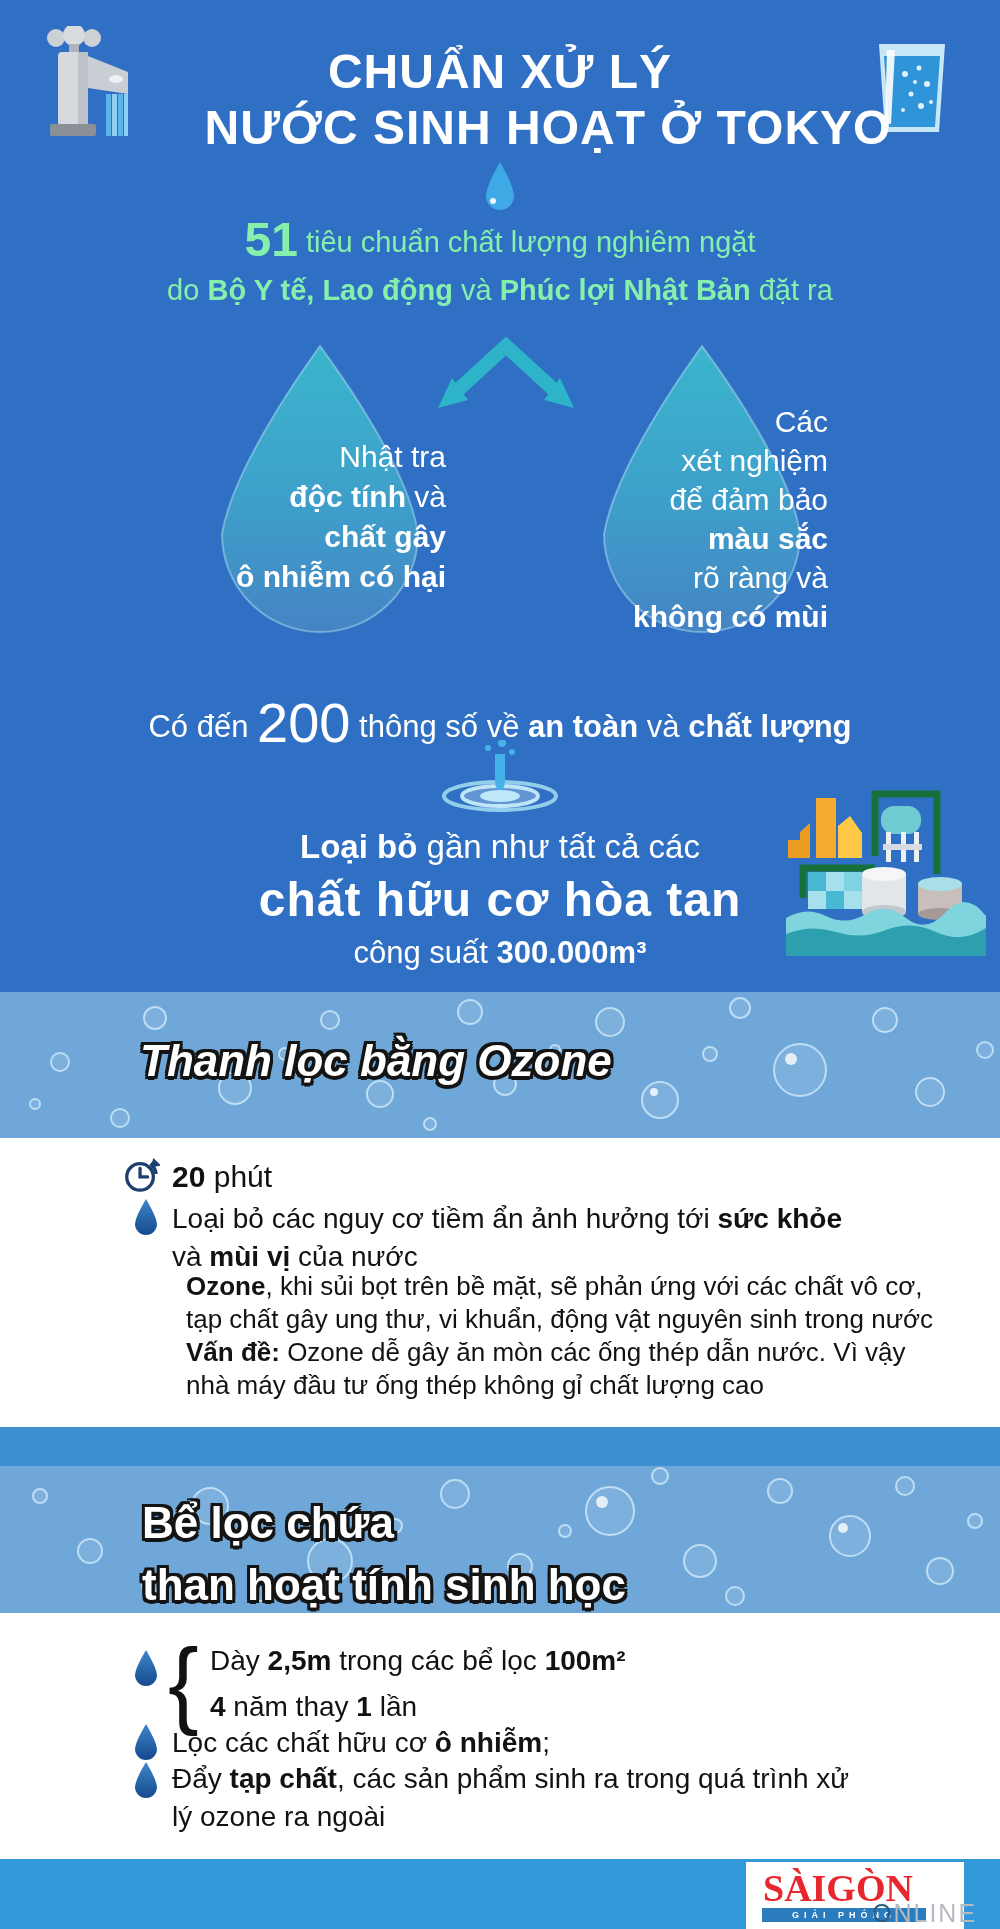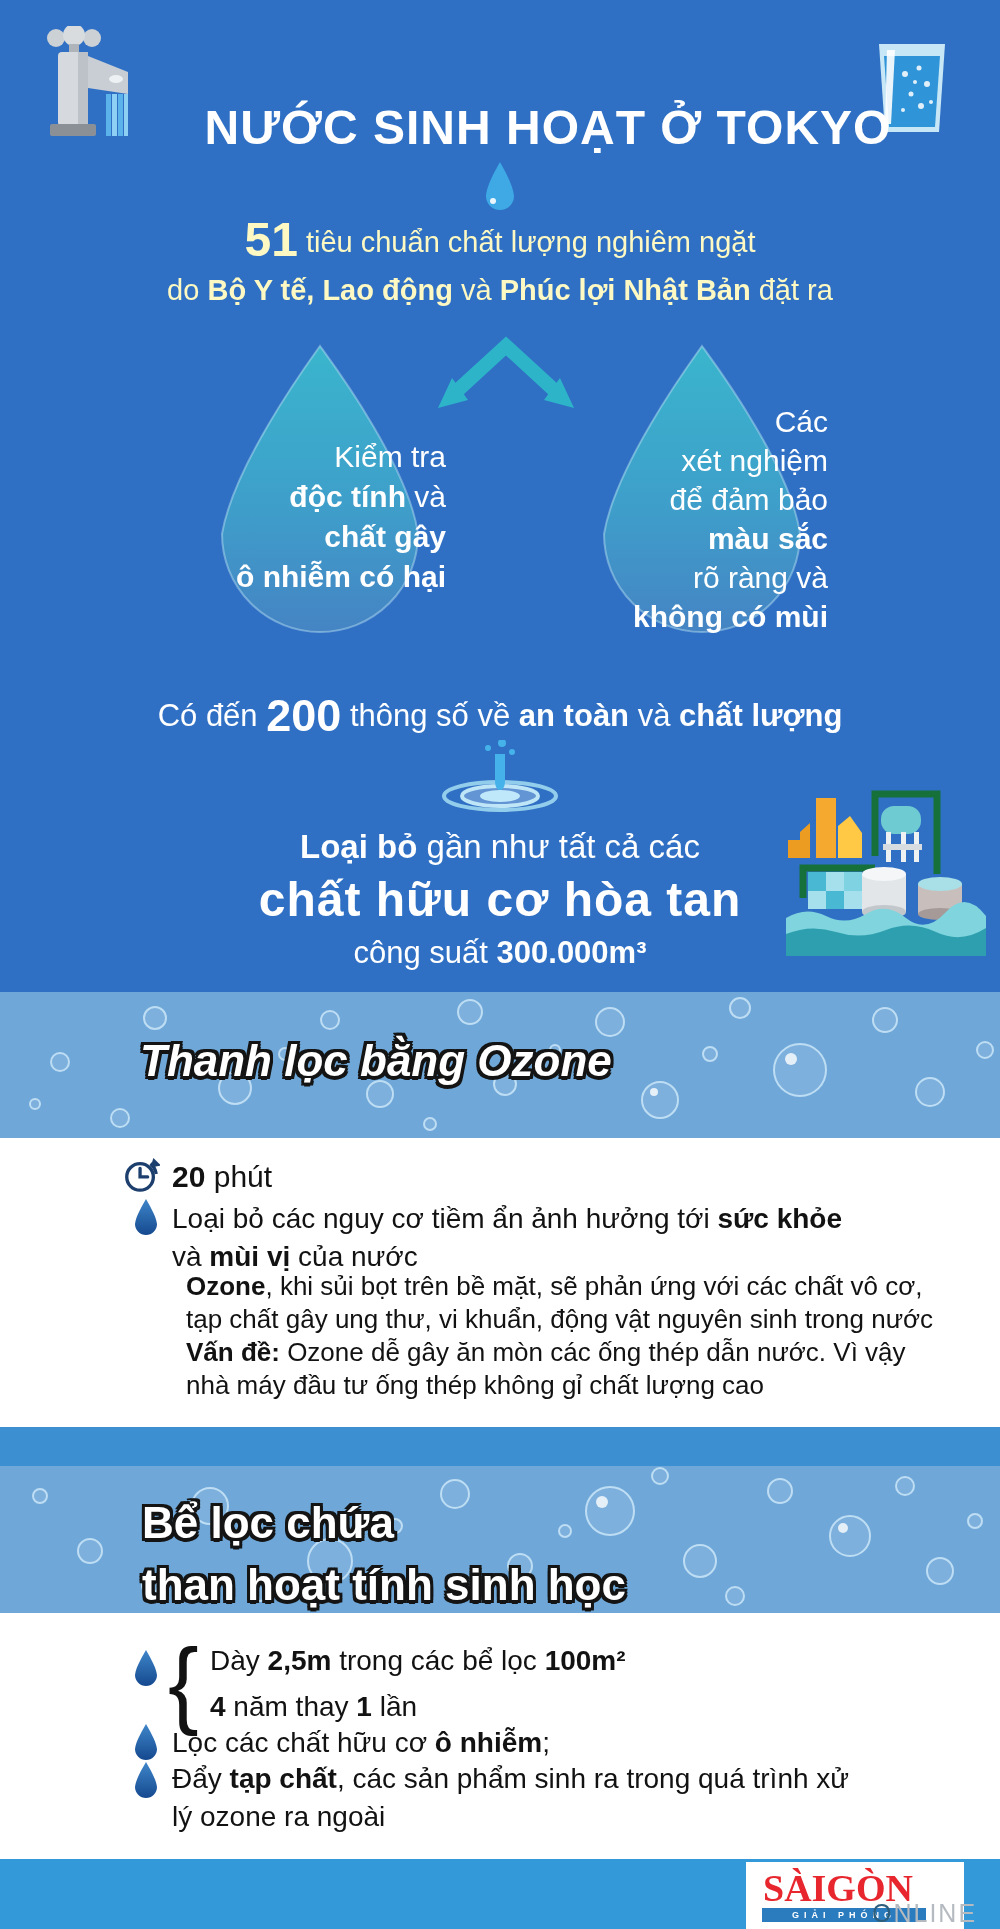--- a/index.html
+++ b/index.html
@@ -6,27 +6,27 @@
   #canvas{
     position:relative;width:1000px;height:1929px;overflow:hidden;
     background:#2f70c5;font-family:"Liberation Sans",sans-serif;
     -webkit-font-smoothing:antialiased;
   }
   .abs{position:absolute;}
   .b{font-weight:700;}
   .ctr{left:0;width:1000px;text-align:center;}
 
   .title-line{font-size:48px;font-weight:700;letter-spacing:1px;color:#fff;}
-  .intro-line{font-size:29px;color:#fef9c3;}
+  .intro-line{font-size:29px;color:#86efac;}
   .intro-big{font-size:48px;font-weight:700;vertical-align:-4px;letter-spacing:0;}
 
   .drop-text{color:#fff;font-size:30px;text-align:right;line-height:40px;}
 
   .param-line{font-size:31px;color:#fff;}
-  .param-big{font-size:45px;font-weight:700;vertical-align:-5px;}
+  .param-big{font-size:56px;font-weight:400;vertical-align:-5px;}
 
   .organic1{font-size:33px;color:#fff;}
   .organic2{font-size:48px;font-weight:700;color:#fff;letter-spacing:1px;}
   .organic3{font-size:31px;color:#fff;}
 
   .band{left:0;width:1000px;background:#6fa8d8;}
   .band-head{
     color:#fff;font-weight:700;font-size:44px;line-height:46px;white-space:nowrap;
     text-shadow:-3px -3px 0 #141414,3px -3px 0 #141414,-3px 3px 0 #141414,3px 3px 0 #141414,
                 -3px 0 0 #141414,3px 0 0 #141414,0 -3px 0 #141414,0 4px 0 #141414;
@@ -77,20 +77,21 @@
       <circle cx="52" cy="40" r="3"></circle>
         <circle cx="36" cy="50" r="2.5"></circle>
       <circle cx="46" cy="62" r="3"></circle>
         <circle cx="28" cy="66" r="2"></circle>
       <circle cx="56" cy="58" r="2"></circle>
         <circle cx="40" cy="38" r="2"></circle>
     </g>
     <polygon points="12,6 20,6 16,80 10,80" fill="#ffffff" opacity="0.9"></polygon>
   </svg>
 
+  <div class="abs ctr title-line" style="top:44px;">CHUẨN XỬ LÝ</div>
   <div class="abs ctr title-line" style="top:100px;padding-left:48px;">NƯỚC SINH HOẠT Ở TOKYO</div>
 
   <svg class="abs" style="left:483px;top:160px;" width="34" height="54" viewBox="0 0 34 54">
     <path d="M17,2 C15,6 4,24 3,36 a14,14 0 0 0 28,0 C30,24 19,6 17,2 Z" fill="#3fa9e6"></path>
     <circle cx="10" cy="41" r="3" fill="#ffffff" opacity="0.9"></circle>
   </svg>
 
   <div class="abs ctr intro-line" style="top:212px;">
     <span class="intro-big">51</span><span> tiêu chuẩn chất lượng nghiêm ngặt</span>
   </div>
@@ -108,21 +109,21 @@
     <defs>
       <linearGradient id="dropGrad" x1="0" y1="0" x2="0" y2="1">
         <stop offset="0" stop-color="#3ab5cd"></stop>
           <stop offset="0.55" stop-color="#3e9fca"></stop>
           <stop offset="1" stop-color="#4584c4"></stop>
       </linearGradient>
     </defs>
     <path d="M126,8 C122,14 40,124 28,196 a98,98 0 0 0 196,0 C214,124 130,14 126,8 Z" fill="url(#dropGrad)" stroke="rgba(190,230,245,0.45)" stroke-width="2"></path>
   </svg>
   <div class="abs drop-text" style="left:194px;top:437px;width:252px;">
-    <div>Kiểm tra</div>
+    <div>Nhật tra</div>
     <div><span class="b">độc tính</span><span> và</span></div>
     <div class="b">chất gây</div>
     <div class="b">ô nhiễm có hại</div>
   </div>
 
   <svg class="abs" style="left:576px;top:338px;" width="252" height="312" viewBox="0 0 252 312">
     <path d="M126,8 C122,14 40,124 28,196 a98,98 0 0 0 196,0 C214,124 130,14 126,8 Z" fill="url(#dropGrad)" stroke="rgba(190,230,245,0.45)" stroke-width="2"></path>
   </svg>
   <div class="abs drop-text" style="left:576px;top:402px;width:252px;line-height:39px;">
     <div>Các</div>

